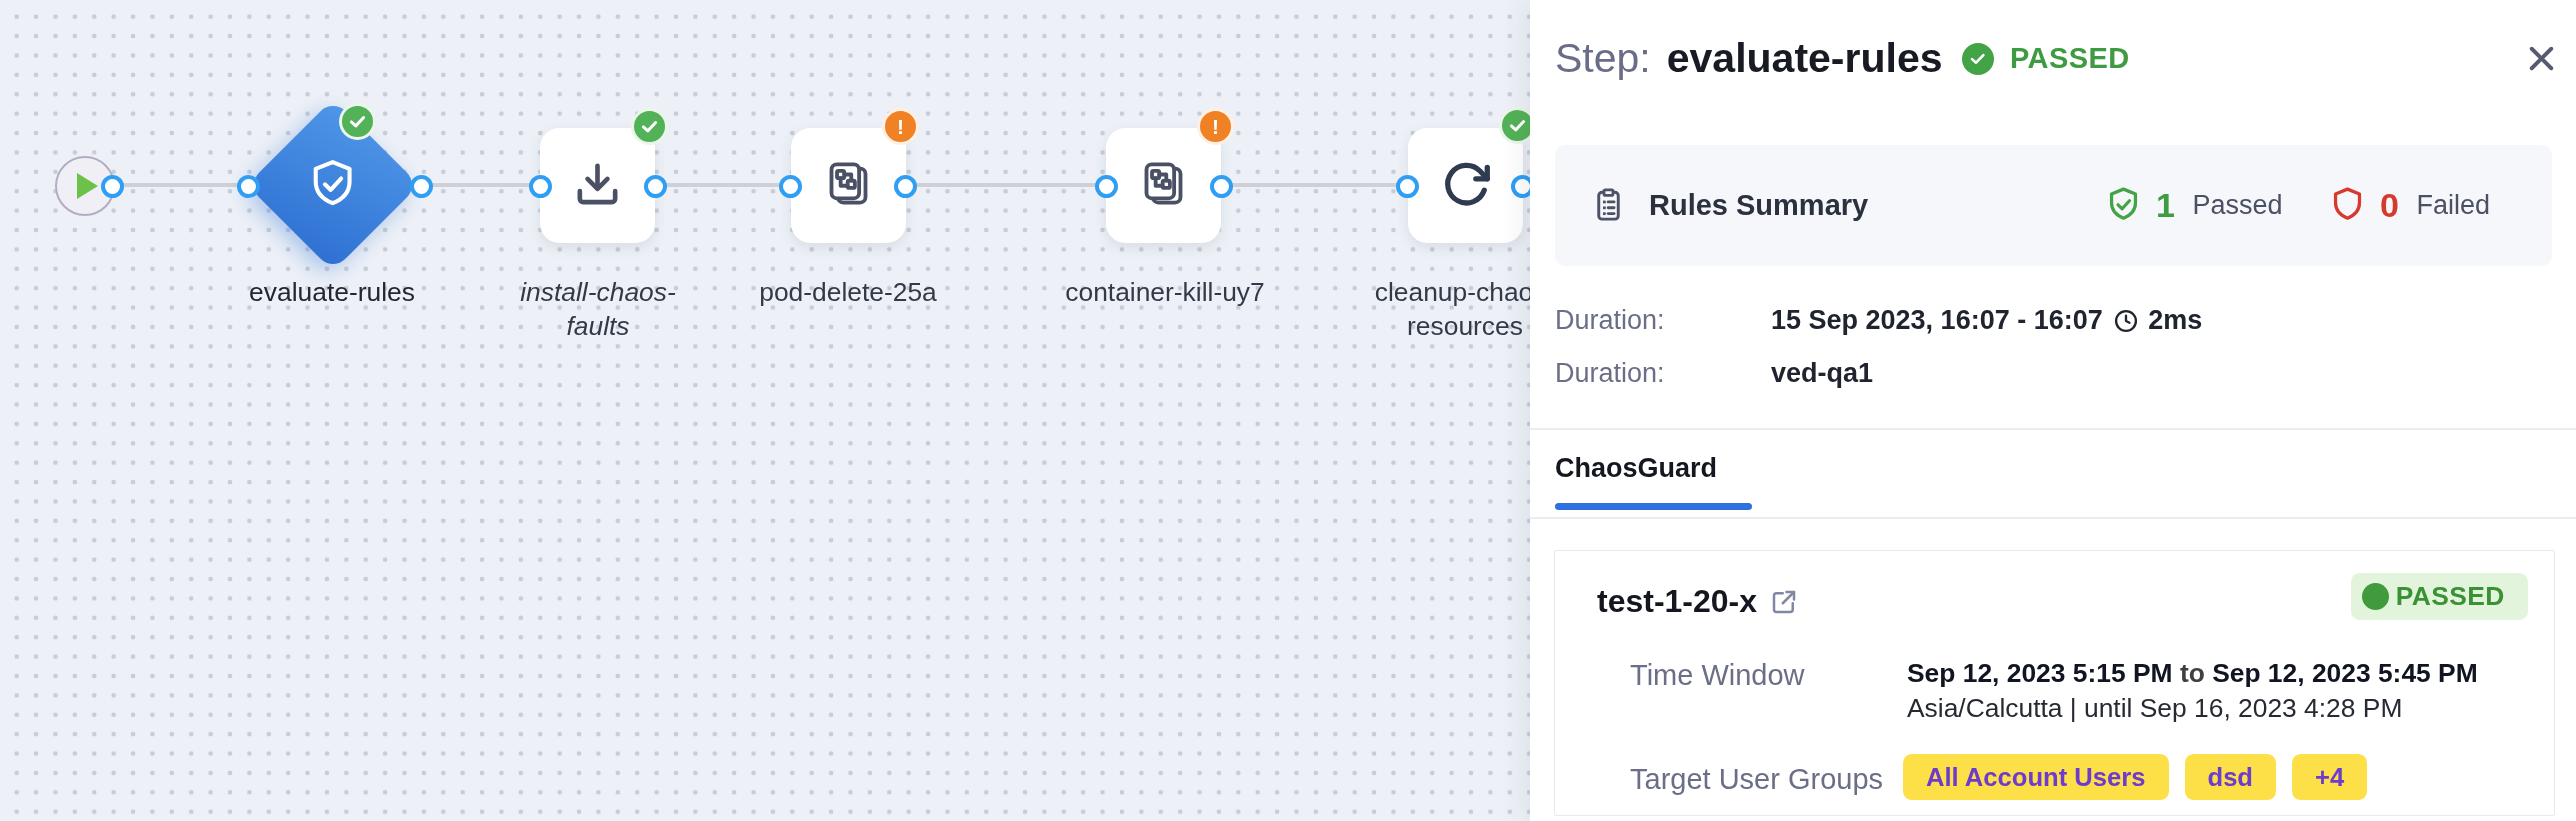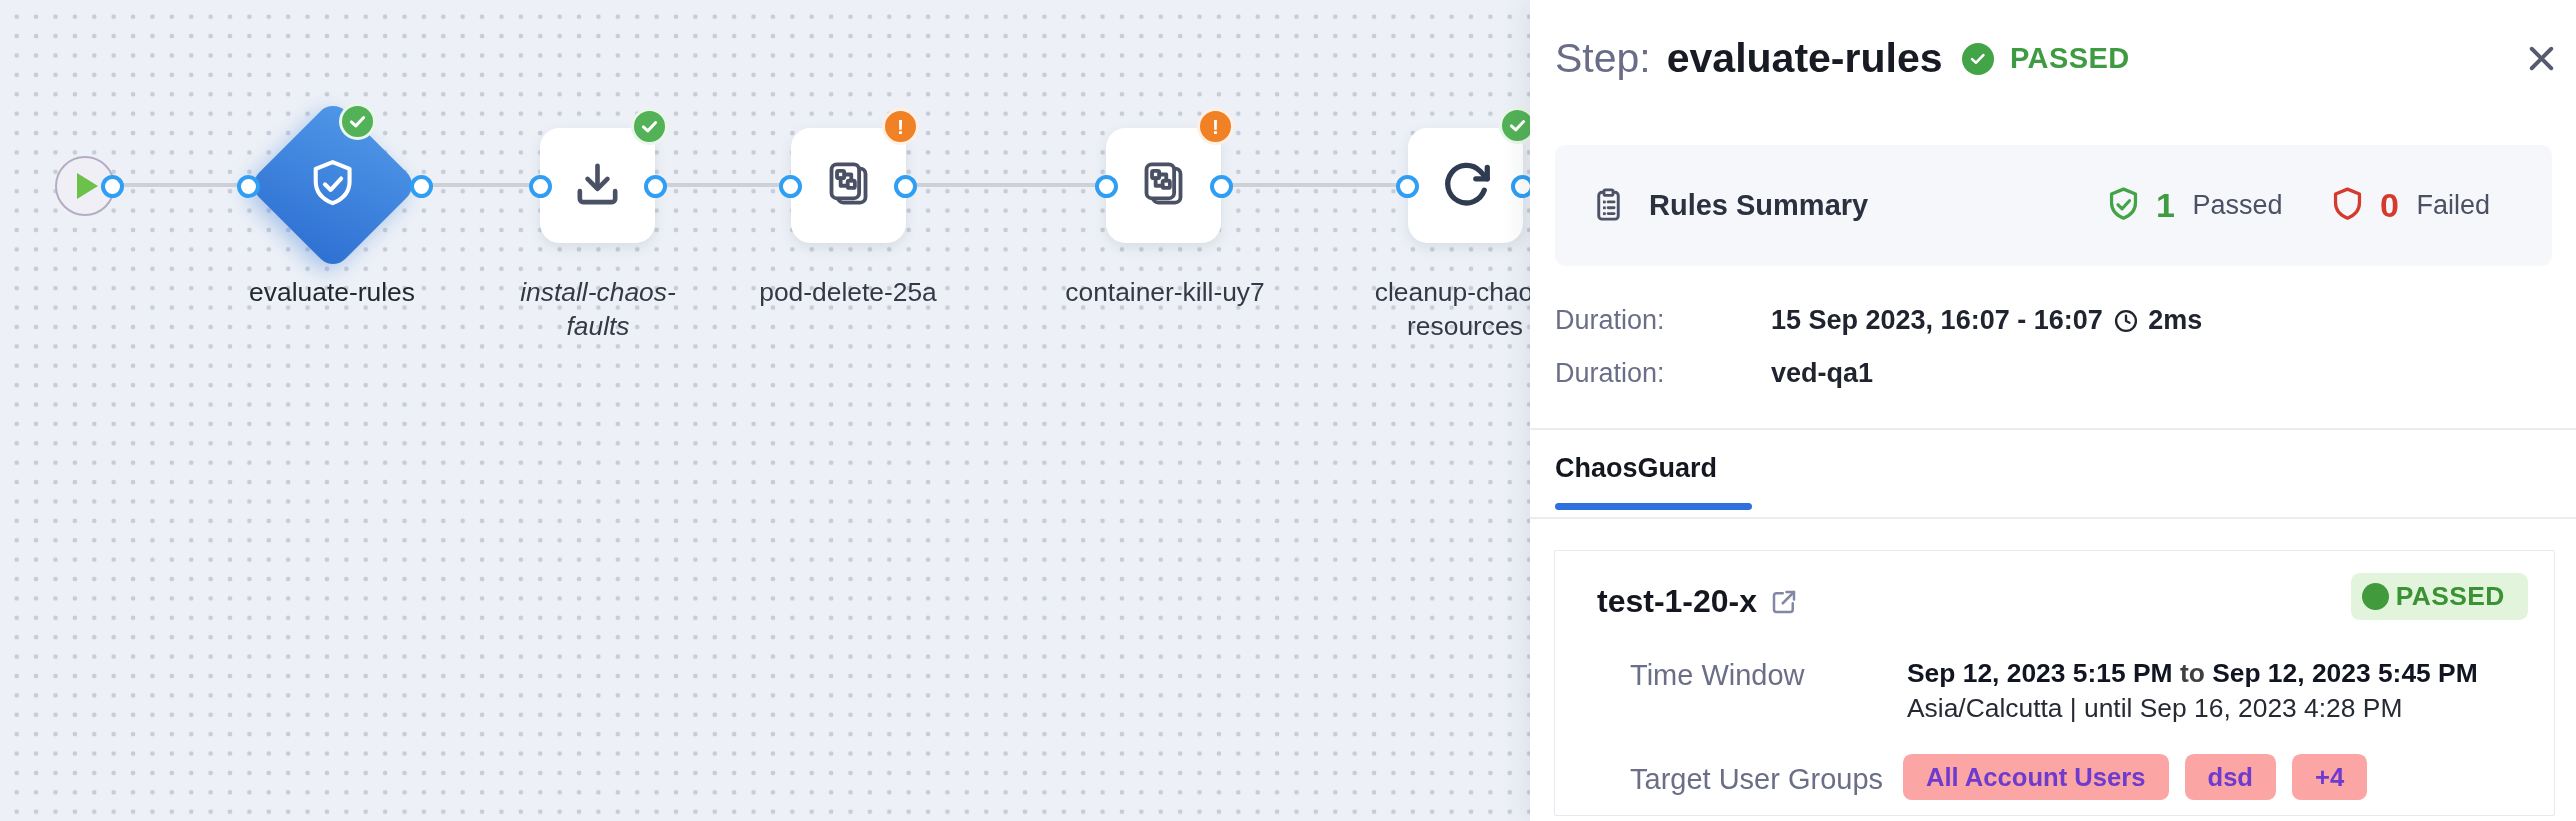--- a/index.html
+++ b/index.html
@@ -110,21 +110,21 @@
   .guard-badge-dot { width: 27px; height: 27px; border-radius: 50%; background: #419a3b; }
   .guard-badge-text { font-size: 26.4px; font-weight: 700; color: #3b9234; letter-spacing: 0.4px; }
 
   .guard-label { position: absolute; left: 75px; font-size: 29px; color: #6a6e87; }
   .tw-line1 { position: absolute; left: 352px; top: 107px; font-size: 26.4px; color: #111521; font-weight: 700; white-space: nowrap; }
   .tw-line1 .tw-to { font-weight: 700; color: #404040; }
   .tw-line2 { position: absolute; left: 352px; top: 142px; font-size: 26.4px; color: #262a33; white-space: nowrap; }
 
   .pill-row { position: absolute; left: 348px; top: 203px; display: flex; gap: 16px; }
   .pill {
-    height: 46px; padding: 12px 23px; border-radius: 8.8px; background: #fca5a5;
+    height: 46px; padding: 12px 23px; border-radius: 8.8px; background: #fde047;
     display: flex; align-items: center; font-size: 25.6px; font-weight: 600; color: #6d3bce; cursor: pointer;
   }
 </style>
 </head>
 <body>
 
 <div class="screen">
 
   <div class="canvas">
 

